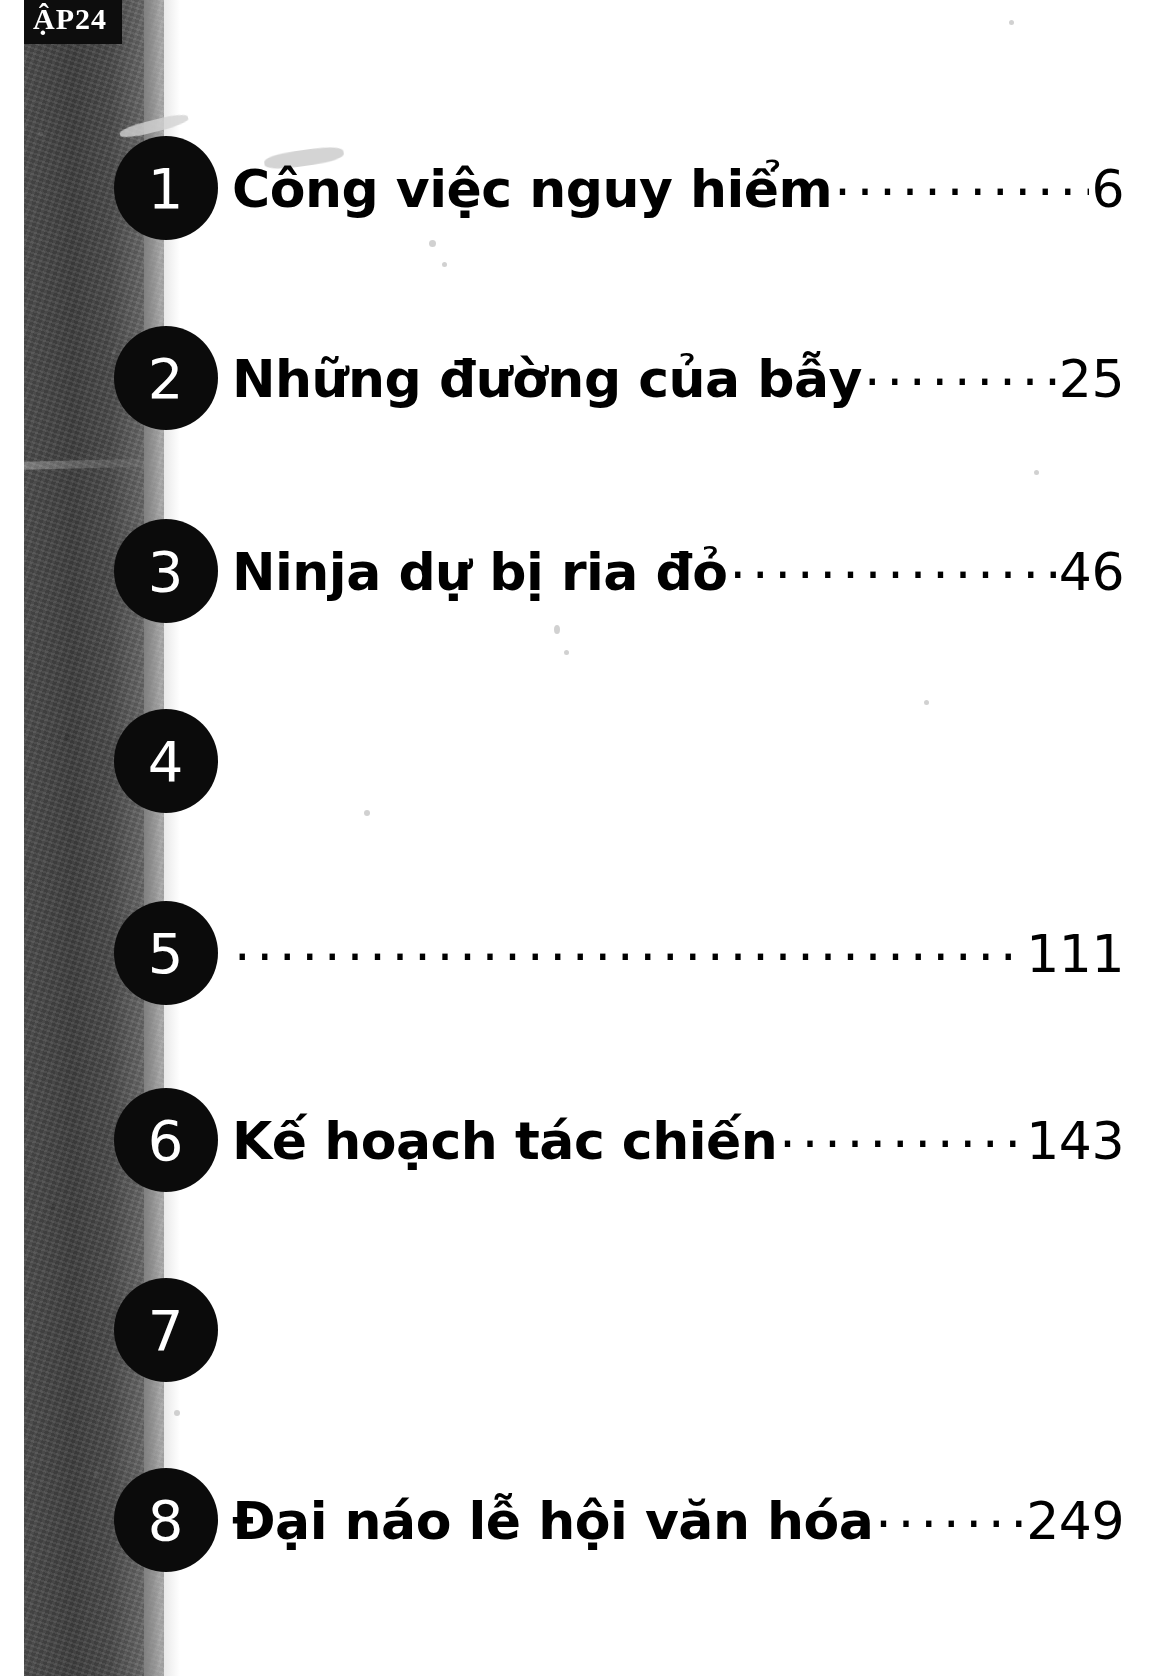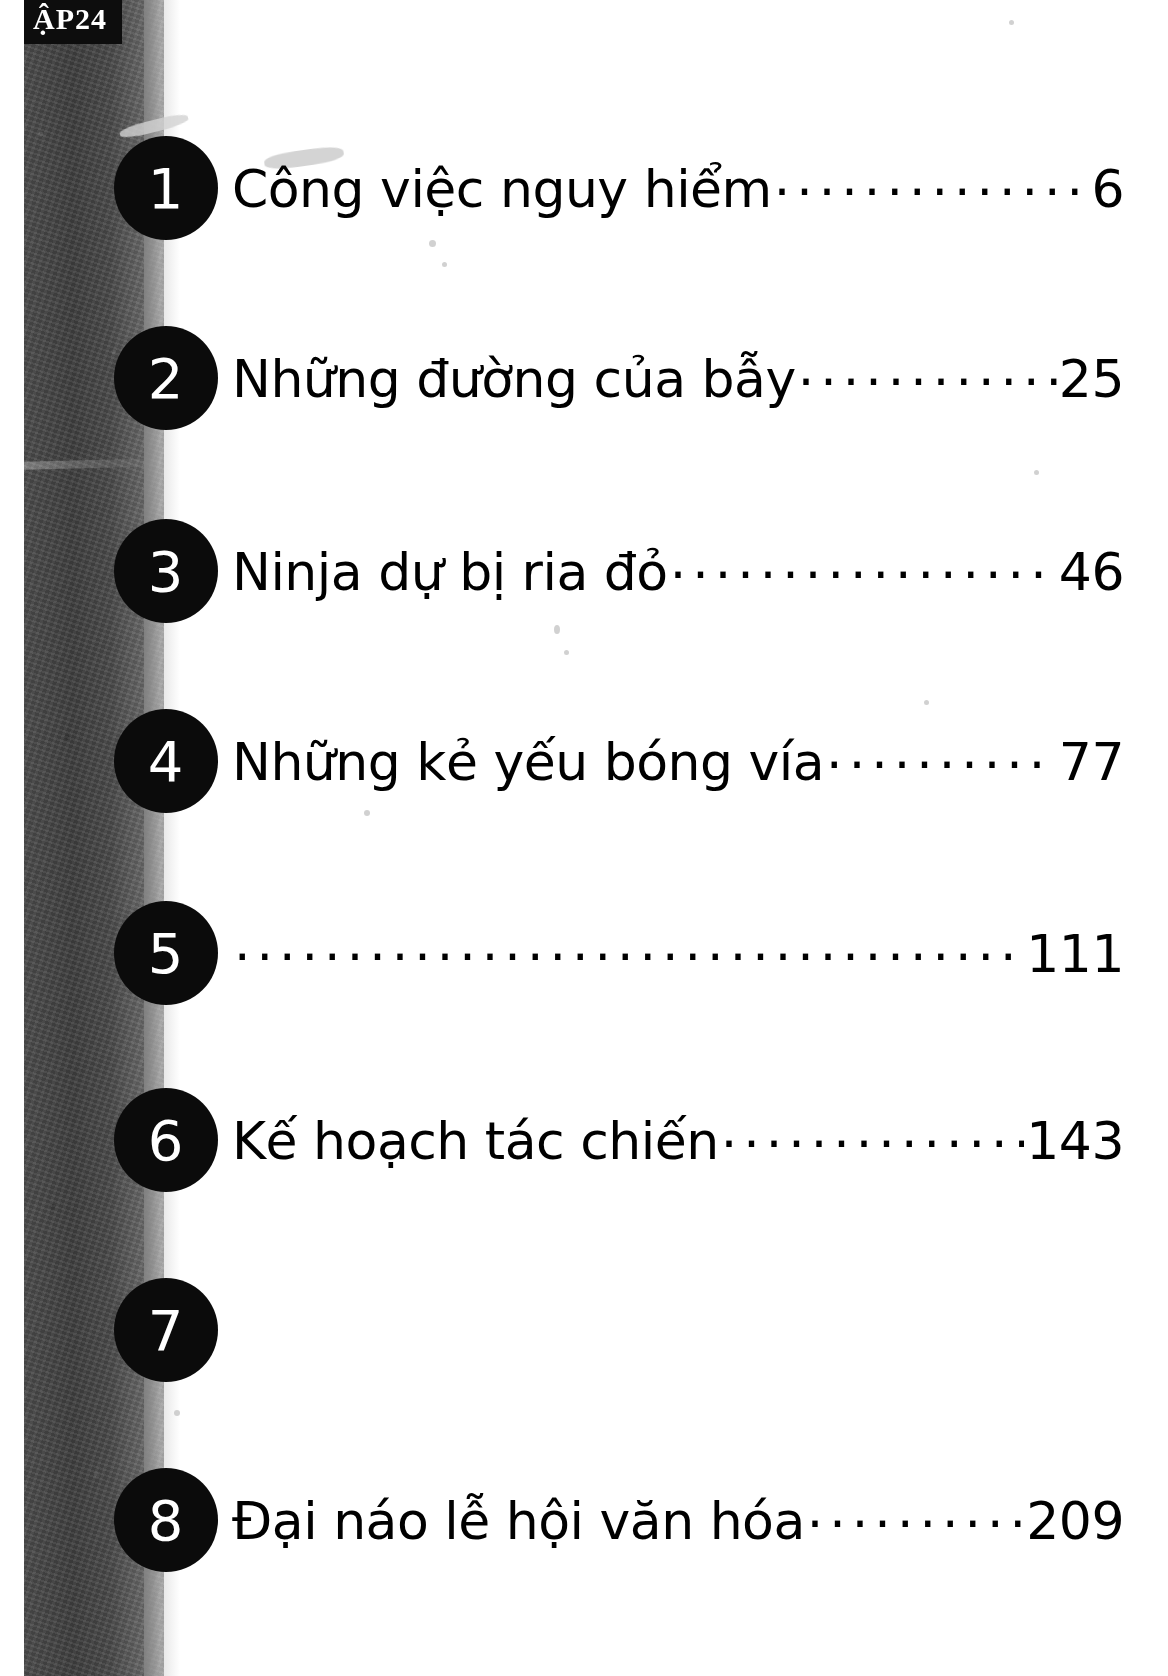--- a/index.html
+++ b/index.html
@@ -132,20 +132,21 @@
     align-items: baseline;
     margin-left: 14px;
     color: #000000;
     font-size: 52px;
     letter-spacing: -0.5px;
     white-space: nowrap;
     font-family: "DejaVu Sans", sans-serif;
   }
   .title {
     flex: 0 0 auto;
+    font-weight: bold;
   }
   .leader {
     flex: 1 1 auto;
     overflow: hidden;
     height: 50px;
     position: relative;
     margin: 0 2px;
   }
   .leader::after {
     content: "..........................................................................";
@@ -228,25 +229,20 @@
       <div class="bullet">3</div>
       <div class="entry">
         <span class="title">Ninja dự bị ria đỏ</span>
         <span class="leader"></span>
         <span class="pagenum">46</span>
       </div>
     </div>
 
     <div class="toc-row" style="top:703px;">
       <div class="bullet">4</div>
-      <div class="entry">
-        <span class="title">Những kẻ yếu bóng vía</span>
-        <span class="leader"></span>
-        <span class="pagenum">77</span>
-      </div>
     </div>
 
     <div class="toc-row" style="top:895px;">
       <div class="bullet">5</div>
       <div class="entry">
         <span class="leader"></span>
         <span class="pagenum">111</span>
       </div>
     </div>
 
@@ -261,18 +257,18 @@
 
     <div class="toc-row" style="top:1272px;">
       <div class="bullet">7</div>
     </div>
 
     <div class="toc-row" style="top:1462px;">
       <div class="bullet">8</div>
       <div class="entry">
         <span class="title">Đại náo lễ hội văn hóa</span>
         <span class="leader"></span>
-        <span class="pagenum">209</span>
+        <span class="pagenum">249</span>
       </div>
     </div>
 
   </div>
 </div>
 
 </body></html>

